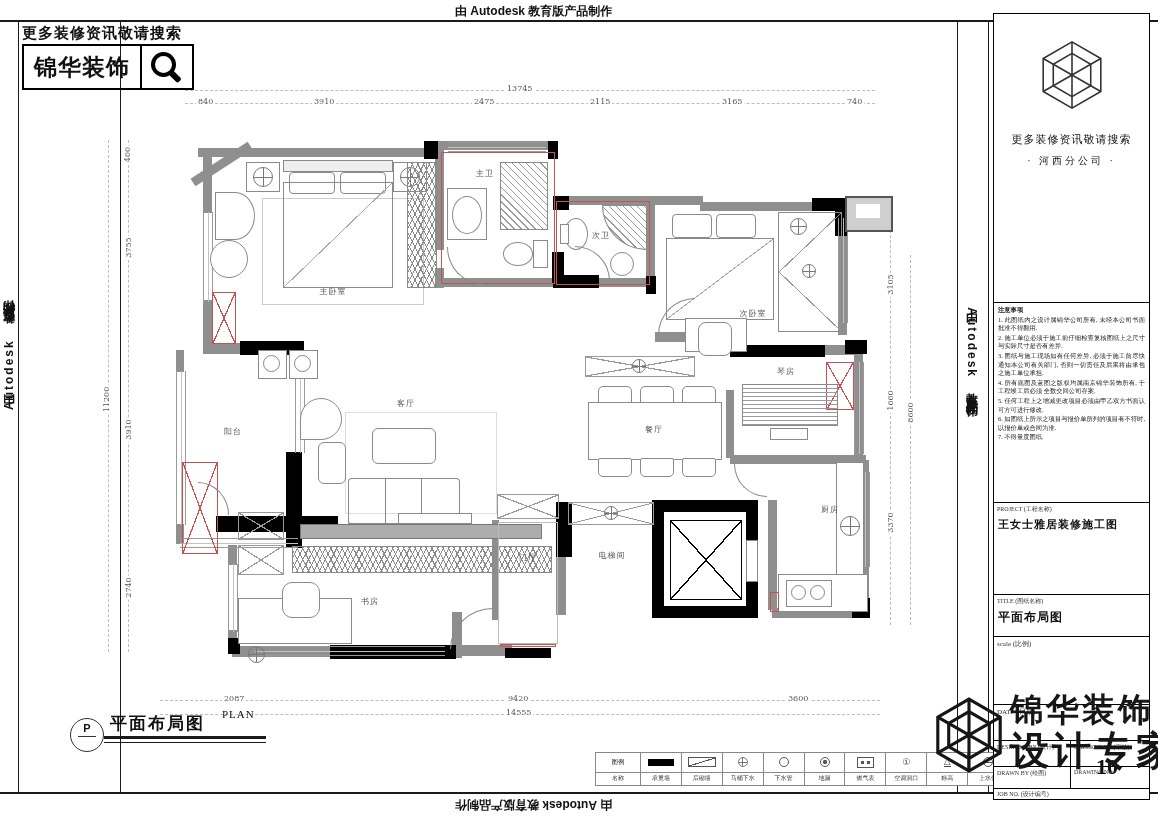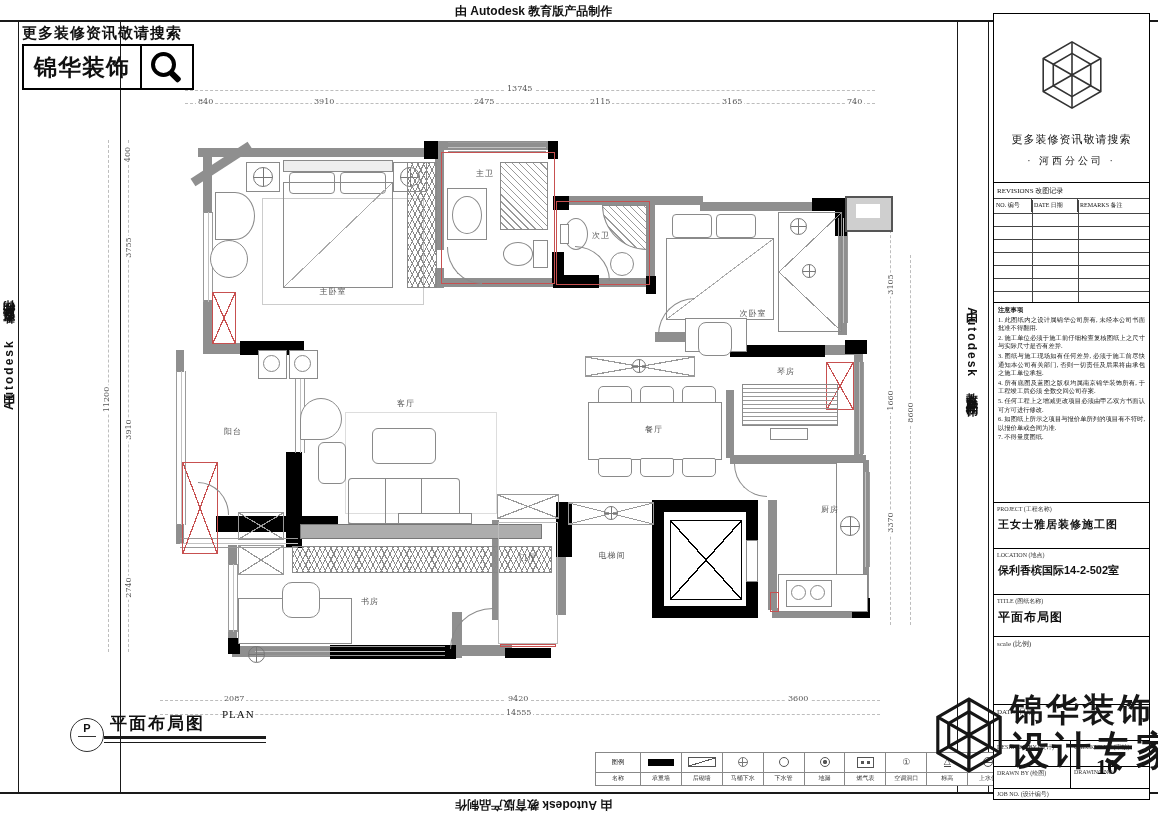--- a/index.html
+++ b/index.html
@@ -371,56 +371,35 @@
     <g fill="none" stroke="#333" stroke-width="2.2">
       <path d="M50 4 L90 27 L90 73 L50 96 L10 73 L10 27 Z"></path>
       <path d="M50 20 L76 35 L76 65 L50 80 L24 65 L24 35 Z"></path>
       <path d="M50 4 L50 20 M90 27 L76 35 M90 73 L76 65 M50 96 L50 80 M10 73 L24 65 M10 27 L24 35"></path>
       <path d="M24 35 L76 65 M76 35 L24 65 M50 20 L50 80"></path>
     </g>
   </svg>
   <div class="a" style="left:0;top:118px;width:100%;text-align:center;font-size:11px;letter-spacing:1px">更多装修资讯敬请搜索</div>
   <div class="a" style="left:0;top:140px;width:100%;text-align:center;font-size:10px;letter-spacing:3px">· 河西分公司 ·</div>
 
-  <div class="sec" style="top:168px;height:120px">
-    <div style="font-size:7px;padding:3px 3px 2px">REVISIONS 改图记录</div>
-    <div style="display:flex;border-top:.8px solid #444;height:13px;font-size:6px">
-      <div style="width:38px;border-right:.8px solid #444;padding:2px 2px 0;box-sizing:border-box">NO. 编号</div>
-      <div style="width:46px;border-right:.8px solid #444;padding:2px 2px 0;box-sizing:border-box">DATE 日期</div>
-      <div style="flex:1;padding:2px 2px 0">REMARKS 备注</div>
-    </div>
-    <div class="revrow" style="top:30px"></div>
-    <div class="revrow" style="top:43px"></div>
-    <div class="revrow" style="top:56px"></div>
-    <div class="revrow" style="top:69px"></div>
-    <div class="revrow" style="top:82px"></div>
-    <div class="revrow" style="top:95px"></div>
-    <div class="revrow" style="top:108px"></div>
-    <div class="a" style="left:38px;top:17px;width:1px;height:103px;background:#444"></div>
-    <div class="a" style="left:84px;top:17px;width:1px;height:103px;background:#444"></div>
-  </div>
 
   <div class="sec" style="top:288px;height:200px;padding:3px 4px;box-sizing:border-box">
     <div class="note" style="font-weight:bold">注意事项</div>
     <div class="note">1. 此图纸内之设计属锦华公司所有, 未经本公司书面批准不得翻用.</div>
     <div class="note">2. 施工单位必须于施工前仔细检查复核图纸上之尺寸与实际尺寸是否有差异.</div>
     <div class="note">3. 图纸与施工现场如有任何差异, 必须于施工前尽快通知本公司有关部门, 否则一切责任及后果将由承包之施工单位承担.</div>
     <div class="note">4. 所有底图及蓝图之版权均属南京锦华装饰所有, 于工程竣工后必须 全数交回公司存案.</div>
     <div class="note">5. 任何工程上之增减更改项目必须由甲乙双方书面认可方可进行修改.</div>
     <div class="note">6. 如图纸上所示之项目与报价单所列的项目有不符时, 以报价单或合同为准.</div>
     <div class="note">7. 不得量度图纸.</div>
   </div>
 
   <div class="sec" style="top:488px;height:46px">
     <div class="slab">PROJECT (工程名称)</div>
     <div class="sval">王女士雅居装修施工图</div>
-  </div>
-  <div class="sec" style="top:534px;height:46px">
-    <div class="slab">LOCATION (地点)</div>
-    <div class="sval" style="letter-spacing:0">保利香槟国际14-2-502室</div>
   </div>
   <div class="sec" style="top:580px;height:42px">
     <div class="slab">TITLE (图纸名称)</div>
     <div class="sval" style="font-size:12px">平面布局图</div>
   </div>
   <div class="sec" style="top:622px;height:34px">
     <div class="slab" style="font-size:7px">scale  (比例)</div>
   </div>
   <div class="sec" style="top:690px;height:36px">
     <div class="slab" style="font-size:7px">DATE (日期)</div>

